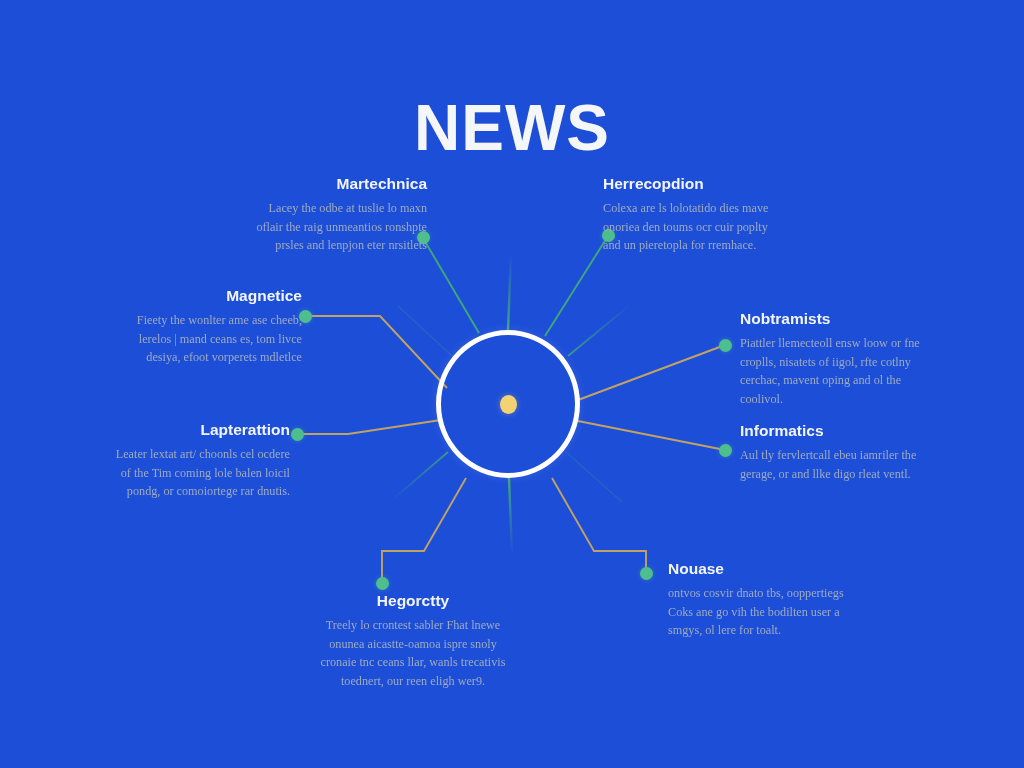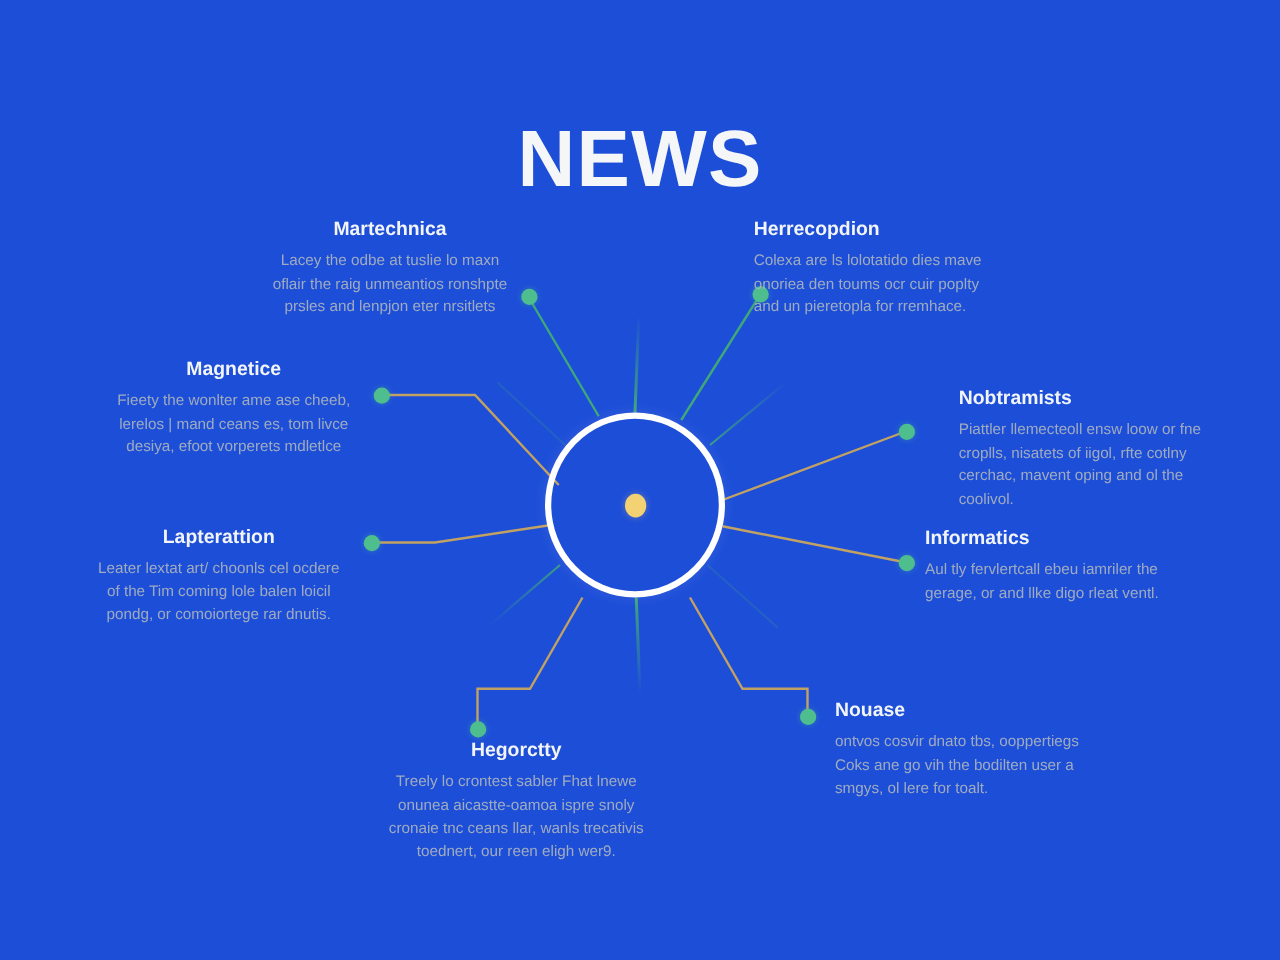--- a/index.html
+++ b/index.html
@@ -58,30 +58,31 @@
     line-height: 1.1;
     margin-bottom: 7px;
     filter: blur(0.35px);
   }
   .node .node-body {
     color: #aab3bd;
     font-size: 12.2px;
     line-height: 1.52;
     filter: blur(0.55px);
     opacity: .92;
-  }
-  .node.align-right { text-align: center; }
+    font-family: Liberation Serif, serif;
+  }
+  .node.align-right { text-align: right; }
   .node.align-left  { text-align: left; }
   .node.align-center{ text-align: center; width: 250px; }
 
   
   #node-martechnica  { left: 197px; top: 175px; }
   #node-herrecopdion { left: 603px; top: 175px; }
   #node-magnetice    { left: 72px;  top: 287px; }
-  #node-nobtramists  { left: 740px; top: 310px; margin-left: 27px; }
+  #node-nobtramists  { left: 740px; top: 310px; }
   #node-lapterattion { left: 60px;  top: 421px; }
   #node-informatics  { left: 740px; top: 422px; }
   #node-nouase       { left: 668px; top: 560px; }
   #node-hegorctty    { left: 288px; top: 592px; }
 
   
   #hub-ring {
     position: absolute;
     left: 436px;
     top: 330px;

